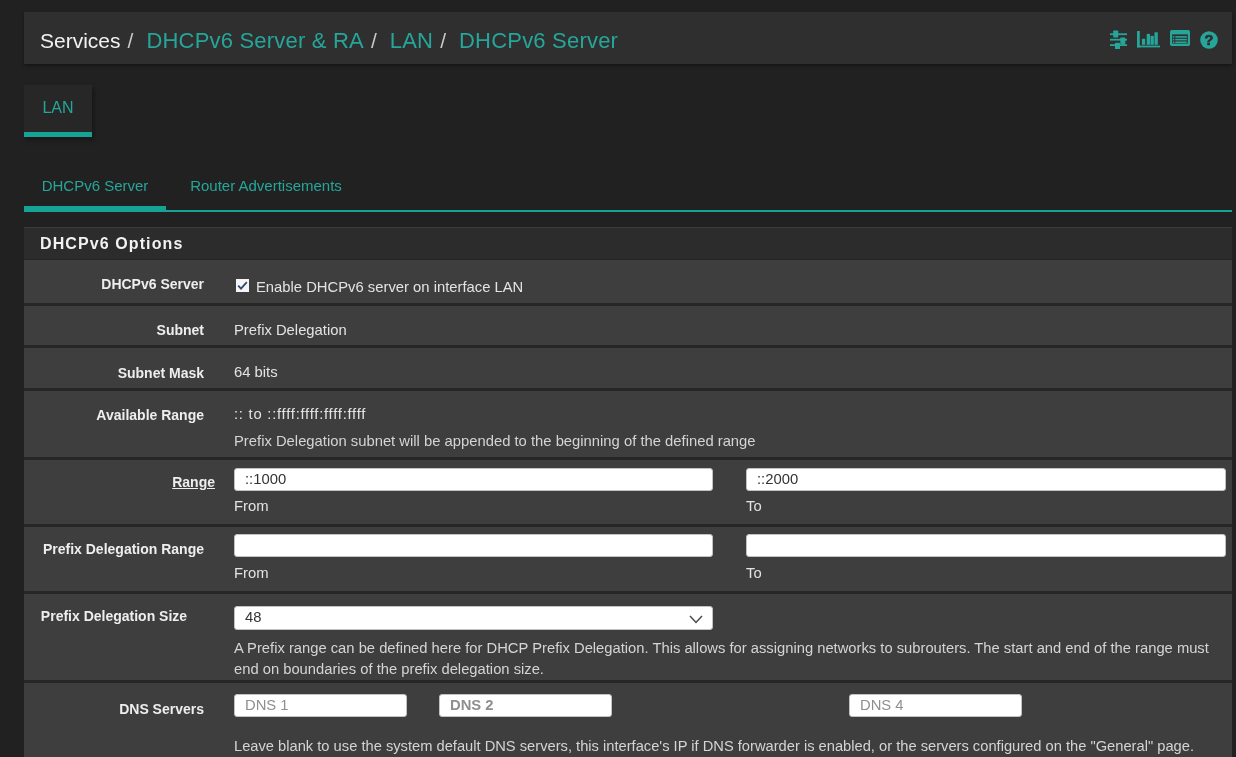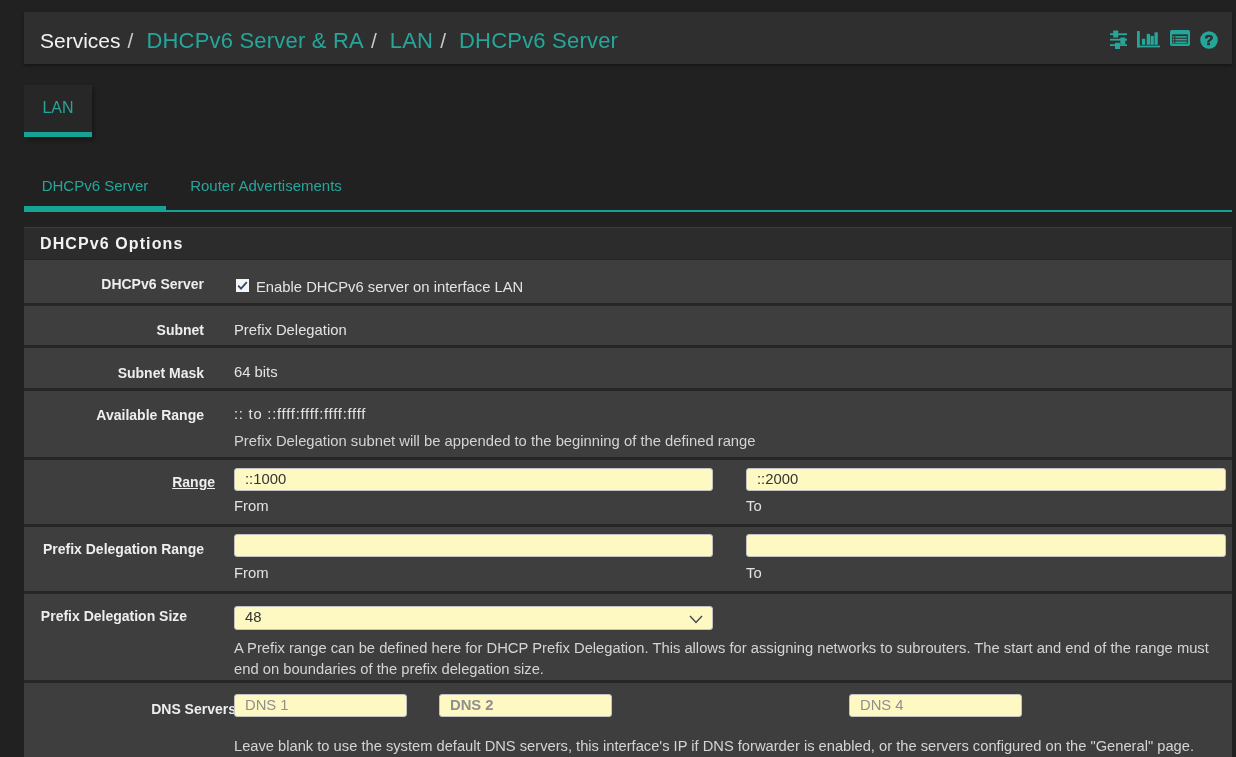--- a/index.html
+++ b/index.html
@@ -23,21 +23,21 @@
   #tabs2 .activeline{position:absolute;left:0;bottom:0;width:142px;height:6px;background:#16a294;}
   
   #panel{position:absolute;left:24px;top:227px;width:1208px;height:530px;background:#262626;}
   #phead{position:absolute;left:0;top:0;width:1208px;height:32px;background:#2c2c2c;box-sizing:border-box;border-top:1px solid #3c3c3c;}
   #phead span{position:absolute;left:16px;top:7px;font-weight:bold;font-size:16px;letter-spacing:1.1px;color:#f2f2f2;}
   .row{position:absolute;left:0;width:1208px;background:#3e3e3e;}
   .lbl{position:absolute;left:0;width:180px;text-align:right;font-weight:bold;font-size:14px;color:#eeeeee;line-height:16px;}
   .val{position:absolute;font-size:14.8px;color:#e3e3e3;line-height:21px;}
   .help{position:absolute;font-size:14.8px;color:#d4d4d4;line-height:21px;}
   .sublab{position:absolute;font-size:14.8px;color:#e3e3e3;line-height:21px;}
-  .inp{position:absolute;height:23px;background:#fef9c3;border:1px solid #c2c2c2;border-radius:3px;box-sizing:border-box;font-size:14.8px;color:#333;line-height:21px;padding:0 10px;}
+  .inp{position:absolute;height:23px;background:#ffffff;border:1px solid #c2c2c2;border-radius:3px;box-sizing:border-box;font-size:14.8px;color:#333;line-height:21px;padding:0 10px;}
   .ph{color:#8f8f8f;}
 </style>
 </head>
 <body>
 <div id="page">
   <div id="crumb">
     <div id="crumbtext">Services<span class="sep">/</span><a>DHCPv6 Server &amp; RA</a><span class="sep">/</span><a>LAN</a><span class="sep">/</span><a>DHCPv6 Server</a></div>
     <svg style="left:1086px;top:18px;" width="18" height="19" viewBox="0 0 18 19">
       <g fill="#26a69a">
         <rect x="0" y="3.3" width="17" height="1.8"></rect>
@@ -135,20 +135,20 @@
       <div class="lbl" style="top:14px;text-align:center;">Prefix Delegation Size</div>
       <div class="inp" style="left:210px;top:12px;width:479px;height:24px;">48
         <svg style="position:absolute;right:9px;top:8px;" width="14" height="9" viewBox="0 0 14 9">
             <path d="M1 1 L7 7.5 L13 1" stroke="#4a4a4a" stroke-width="1.5" fill="none"></path>
           </svg>
       </div>
       <div class="help" style="left:210px;top:44px;font-size:14.75px;">A Prefix range can be defined here for DHCP Prefix Delegation. This allows for assigning networks to subrouters. The start and end of the range must<br>end on boundaries of the prefix delegation size.</div>
     </div>
 
     <div class="row" style="top:456px;height:74px;">
-      <div class="lbl" style="top:18px;margin-left:32px;">DNS Servers</div>
+      <div class="lbl" style="top:18px;">DNS Servers</div>
       <div class="inp ph" style="left:210px;top:11px;width:173px;">DNS 1</div>
       <div class="inp ph" style="left:415px;top:11px;width:173px;font-weight:bold;">DNS 2</div>
       <div class="inp ph" style="left:825px;top:11px;width:173px;">DNS 4</div>
       <div class="help" style="left:210px;top:53px;font-size:14.7px;white-space:nowrap;">Leave blank to use the system default DNS servers, this interface's IP if DNS forwarder is enabled, or the servers configured on the "General" page.</div>
     </div>
   </div>
 </div>
 
 </body></html>

